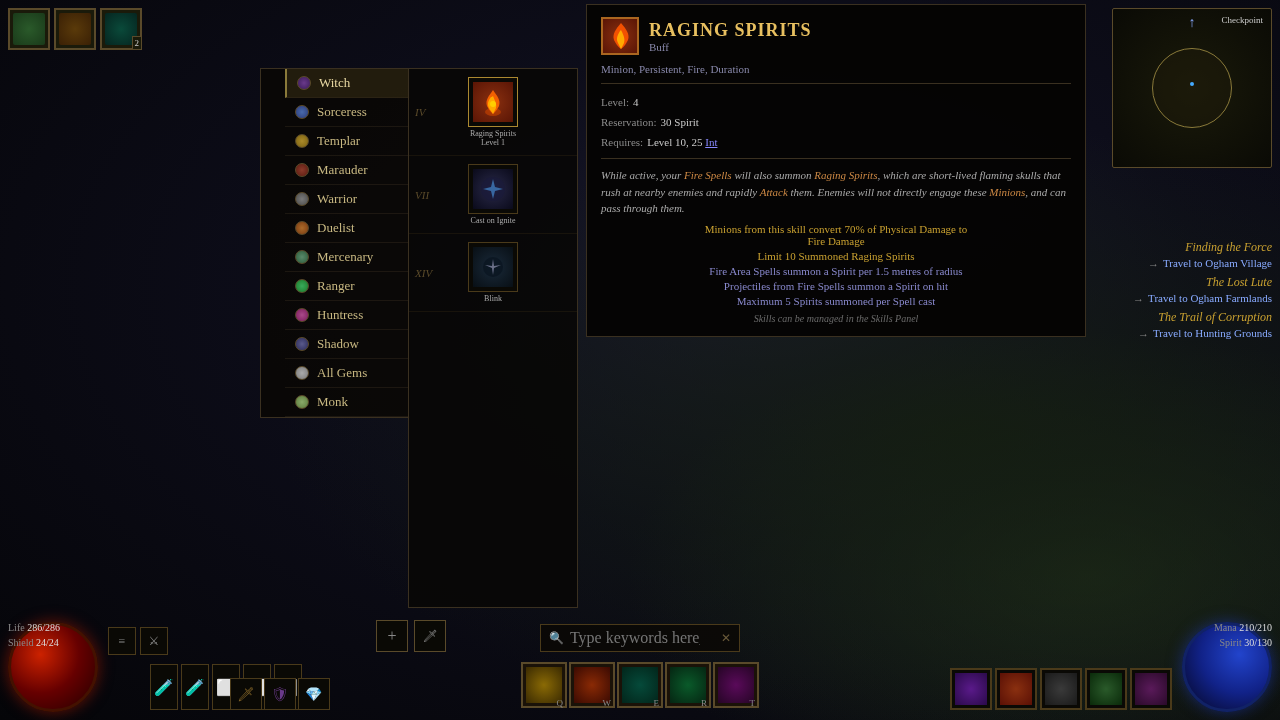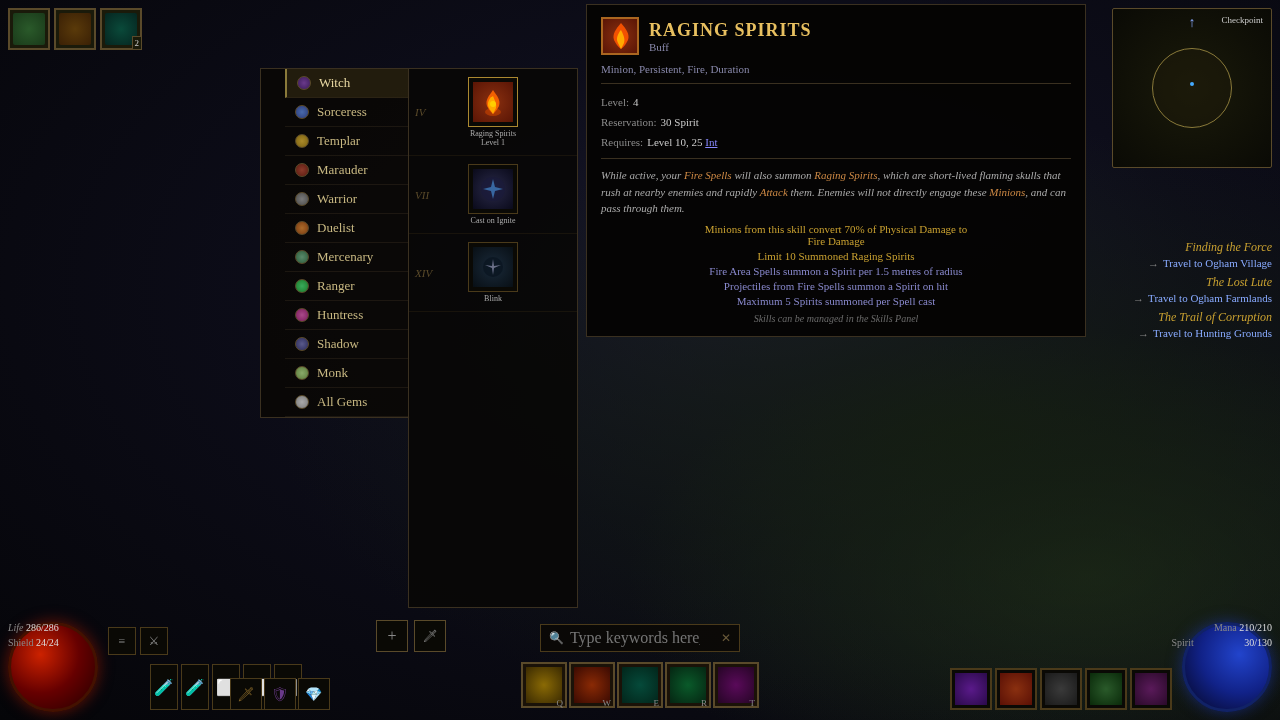--- a/index.html
+++ b/index.html
@@ -537,26 +537,26 @@
   </div>
   <div class="class-item">
     <span class="class-icon ci-huntress"></span>
     <span>Huntress</span>
   </div>
   <div class="class-item">
     <span class="class-icon ci-shadow"></span>
     <span>Shadow</span>
   </div>
   <div class="class-item">
+    <span class="class-icon ci-allgems"></span>
+    <span>All Gems</span>
+  </div>
+  <div class="class-item">
     <span class="class-icon ci-monk"></span>
     <span>Monk</span>
-  </div>
-  <div class="class-item">
-    <span class="class-icon ci-allgems"></span>
-    <span>All Gems</span>
   </div>
 </div>
 
 <div class="gems-panel">
   <div class="gem-row">
     <span class="roman-numeral">IV</span>
     <div class="gem-container">
       <div class="gem-slot active">
         <div class="gem-slot-inner gem-raging">
           
@@ -660,38 +660,38 @@
     <div class="quest-action">
       <span class="quest-arrow">→</span>
       <span>Travel to Hunting Grounds</span>
     </div>
   </div>
 </div>
 
 <div class="life-orb" style="position:absolute;bottom:8px;left:8px;"></div>
 <div style="position:absolute;bottom:70px;left:8px;color:#aaa;font-size:10px;line-height:1.5;">
   <div>
-    <span style="color:#888;font-style:italic;">Life</span>
+    <span style="color:#888;">Life</span>
     <span style="color:#ddd;">286/286</span>
   </div>
   <div>
     <span style="color:#888;">Shield</span>
     <span style="color:#ddd;">24/24</span>
   </div>
 </div>
 
 <div class="mana-orb" style="position:absolute;bottom:8px;right:8px;"></div>
 <div style="position:absolute;bottom:70px;right:8px;color:#aaa;font-size:10px;line-height:1.5;text-align:right;">
   <div>
     <span style="color:#888;">Mana</span>
     <span style="color:#ddd;">210/210</span>
   </div>
   <div>
     <span style="color:#888;">Spirit</span>
-    <span style="color:#ddd;margin-left:48px;">30/130</span>
+    <span style="color:#ddd;">30/130</span>
   </div>
 </div>
 
 <div class="skill-bar-bottom">
 
   <div style="display:flex;gap:2px;">
     <div class="bottom-skill">
       <div class="bottom-skill-inner bs-gold"></div>
       <span class="key-hint">Q</span>
     </div>

